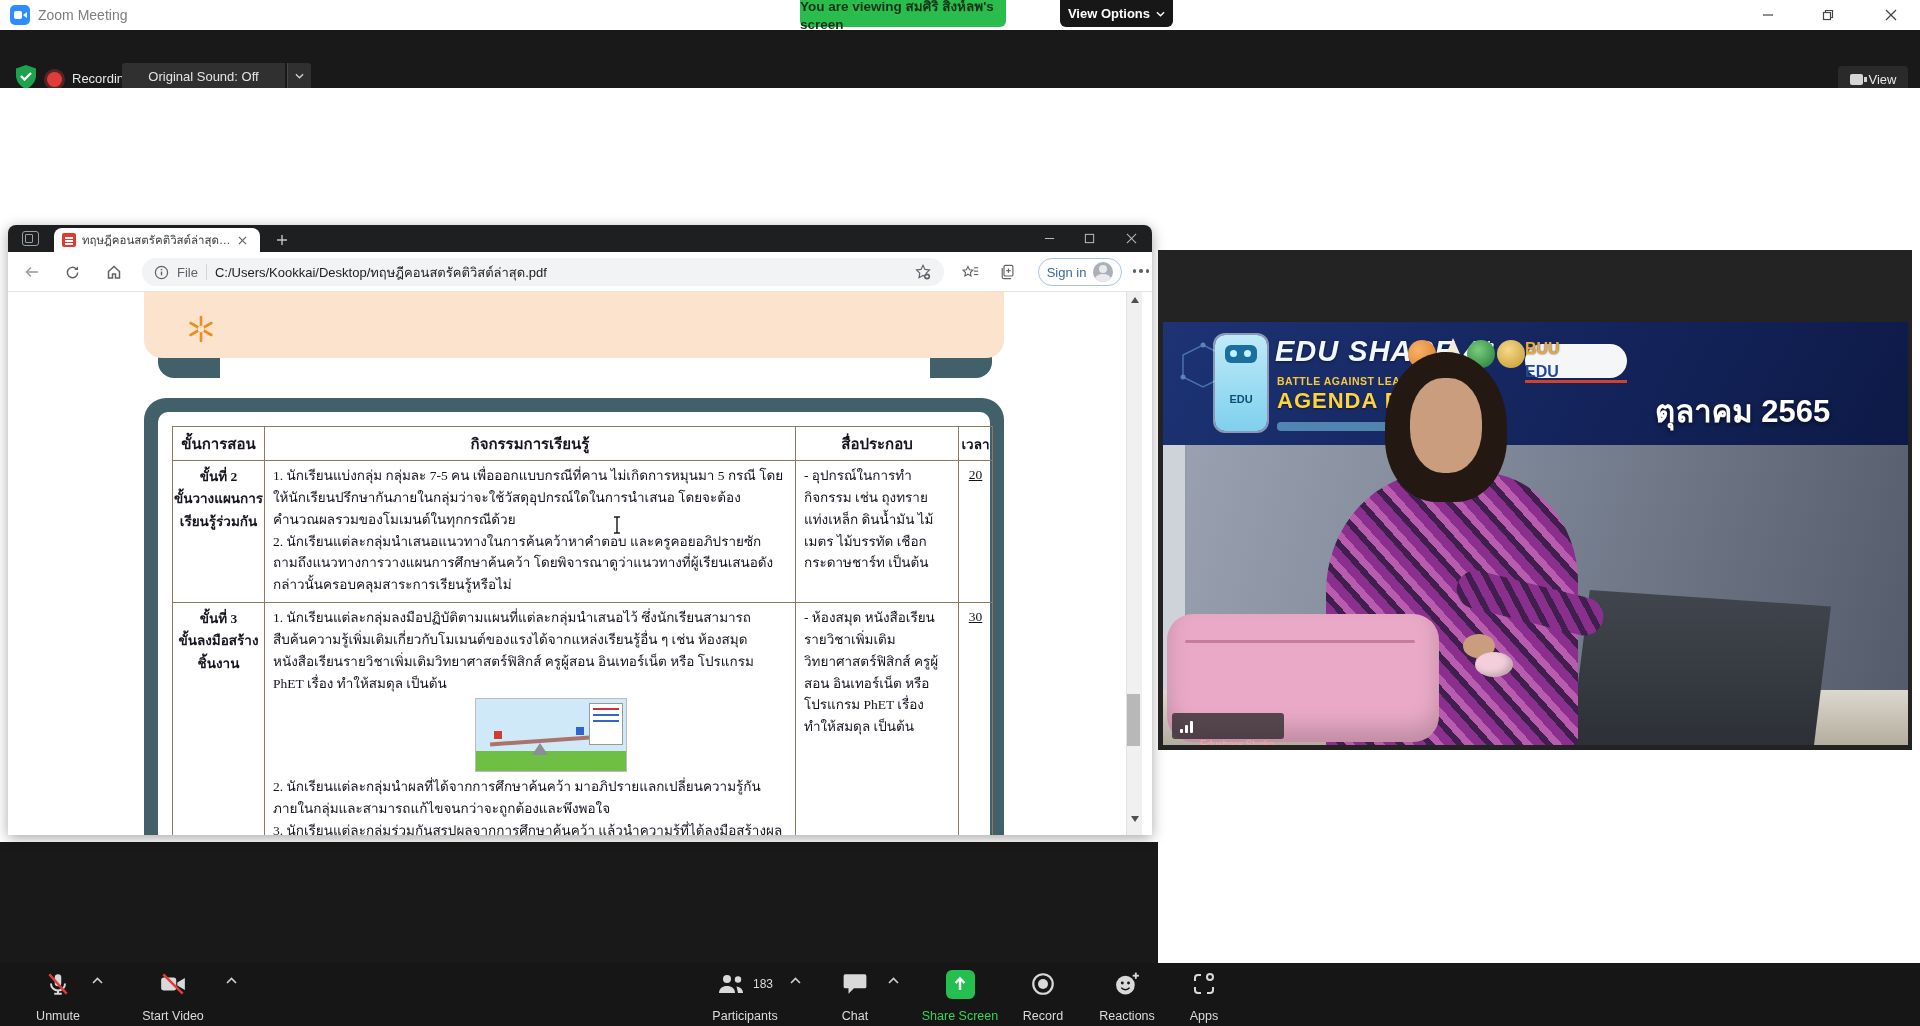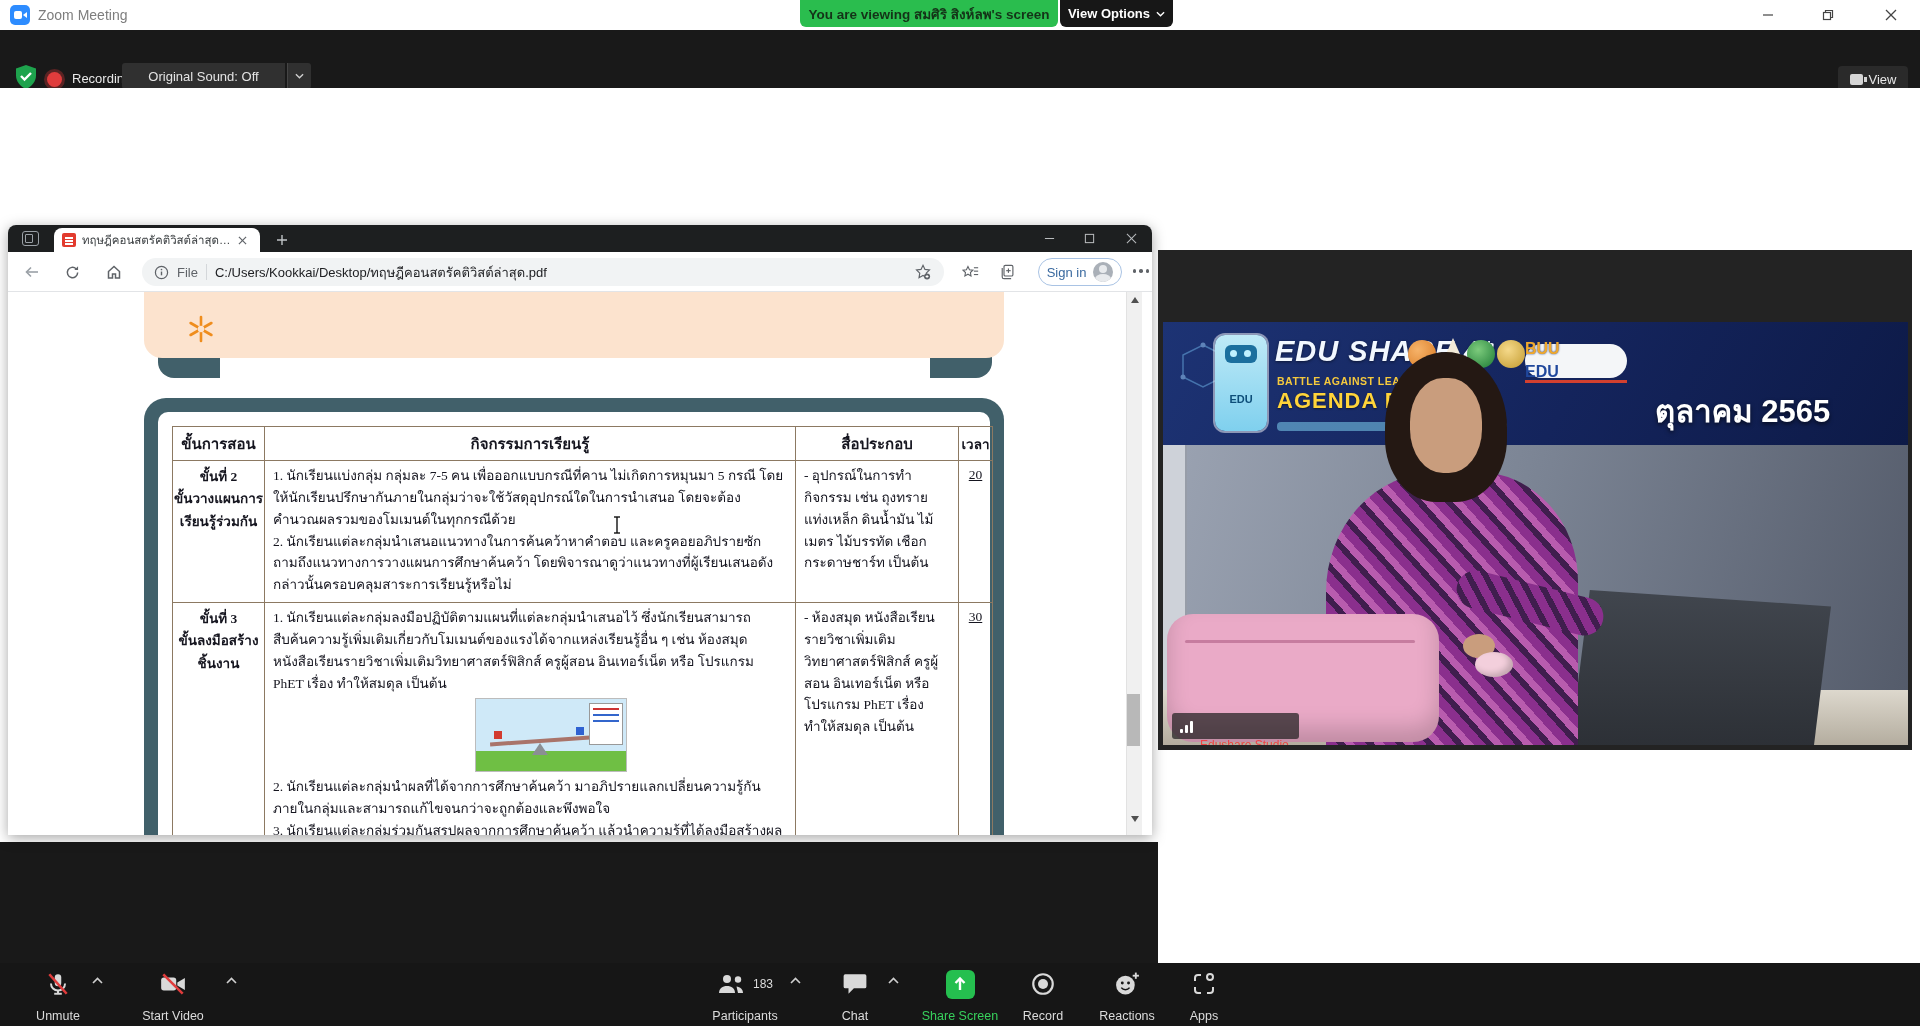--- a/index.html
+++ b/index.html
@@ -6,21 +6,21 @@
   html,body { width:1920px; height:1026px; font-family:"Liberation Sans",sans-serif; background:#fff; }
   .screen { position:relative; width:1920px; height:1026px; overflow:hidden; background:#fff; }
   .abs { position:absolute; }
 
   
   .titlebar { position:absolute; left:0; top:0; width:1920px; height:30px; background:#ffffff; }
   .zoom-logo { position:absolute; left:10px; top:5px; width:20px; height:20px; background:#2d8cff; border-radius:5px; }
   .zoom-logo .cam { position:absolute; left:4px; top:6px; width:8px; height:8px; background:#fff; border-radius:2px; }
   .zoom-logo .lens { position:absolute; left:13px; top:7px; width:0; height:0; border-top:3px solid transparent; border-bottom:3px solid transparent; border-right:4px solid #fff; }
   .app-title { position:absolute; left:38px; top:7px; font-size:14px; color:#7d7d7d; }
-  .viewing-banner { position:absolute; left:800px; top:0; width:258px; height:27px; background:#2abd4e; border-radius:0 0 6px 6px; display:flex; align-items:center; justify-content:center; font-size:13.5px; font-weight:bold; color:#143318; }
+  .viewing-banner { position:absolute; left:800px; top:0; width:206px; height:27px; background:#2abd4e; border-radius:0 0 6px 6px; display:flex; align-items:center; justify-content:center; font-size:13.5px; font-weight:bold; color:#143318; }
   .view-options { position:absolute; left:1060px; top:0; width:113px; height:27px; background:#171717; border-radius:0 0 6px 6px; display:flex; align-items:center; justify-content:center; gap:6px; font-size:13px; font-weight:bold; color:#fff; cursor:pointer; }
   .winctl { position:absolute; top:0; width:46px; height:30px; display:flex; align-items:center; justify-content:center; }
   .winctl svg { stroke:#444; }
 
   
   .meetbar { position:absolute; left:0; top:30px; width:1920px; height:58px; background:#191919; }
   .rec-dot { position:absolute; left:47px; top:42px; width:15px; height:15px; border-radius:50%; background:#e03c3c; box-shadow:0 0 0 3px #5a2323; }
   .rec-label { position:absolute; left:72px; top:36px; font-size:13px; color:#e8e8e8; line-height:26px; }
   .sound-btn { position:absolute; left:122px; top:33px; width:163px; height:26px; background:#303030; border-radius:3px 0 0 3px; color:#e4e4e4; font-size:13px; display:flex; align-items:center; justify-content:center; cursor:pointer; }
   .sound-arrow { position:absolute; left:287px; top:33px; width:24px; height:26px; background:#303030; border-radius:0 3px 3px 0; border-left:1px solid #454545; display:flex; align-items:center; justify-content:center; cursor:pointer; }
@@ -117,21 +117,21 @@
   .laptop-screen { position:absolute; left:400px; top:145px; width:268px; height:235px; background:linear-gradient(#41464e,#22252a); clip-path:polygon(10% 0,100% 7%,90% 100%,0 90%); }
   .presenter-hair { position:absolute; left:222px; top:30px; width:122px; height:150px; background:#241813; border-radius:50% 50% 42% 42%; }
   .presenter-face { position:absolute; left:247px; top:56px; width:72px; height:95px; background:#c99d7d; border-radius:46%; }
   .presenter-body { position:absolute; left:163px; top:150px; width:252px; height:273px; border-radius:44% 40% 0 0; background:repeating-linear-gradient(48deg,#8a2f8d 0 9px,#401e4e 9px 15px,#b85cae 15px 22px); }
   .presenter-arm { position:absolute; left:292px; top:262px; width:150px; height:38px; border-radius:19px; transform:rotate(14deg); background:repeating-linear-gradient(48deg,#8a2f8d 0 9px,#401e4e 9px 15px); }
   .hand { position:absolute; left:300px; top:312px; width:32px; height:24px; border-radius:50%; background:#c99d7d; }
   .pouch { position:absolute; left:4px; top:292px; width:272px; height:128px; background:#eaaac7; border-radius:26px; box-shadow:inset 0 -14px 22px rgba(0,0,0,.18); }
   .pouch::after { content:""; position:absolute; left:18px; top:26px; width:230px; height:3px; background:rgba(173,94,131,.6); border-radius:2px; }
   .mouse { position:absolute; left:312px; top:330px; width:38px; height:25px; border-radius:50%; background:#f3cfdc; box-shadow:inset -4px -3px 6px rgba(0,0,0,.2); }
   .studio-tag { position:absolute; left:9px; top:391px; height:26px; padding:0 10px 0 8px; background:rgba(32,32,32,.72); border-radius:3px; display:flex; align-items:center; gap:7px; }
-  .studio-tag span { font-size:12px; color:#ef4444;margin-top:37px; }
+  .studio-tag span { font-size:10px; color:#fca5a5;margin-top:37px; }
   .bars { display:flex; align-items:flex-end; gap:2px; height:13px; }
   .bars i { width:3px; background:#fff; border-radius:1px; }
 
   
   .bottombar { position:absolute; left:0; top:963px; width:1920px; height:63px; background:#161616; }
   .tb-btn { position:absolute; top:6px; height:52px; text-align:center; cursor:pointer; }
   .tb-ico { height:30px; display:flex; align-items:center; justify-content:center; gap:6px; }
   .tb-label { font-size:12.5px; color:#dcdcdc; margin-top:10px; white-space:nowrap; }
   .tb-label.green { color:#37d05c; }
   .chev { position:absolute; top:14px; }

